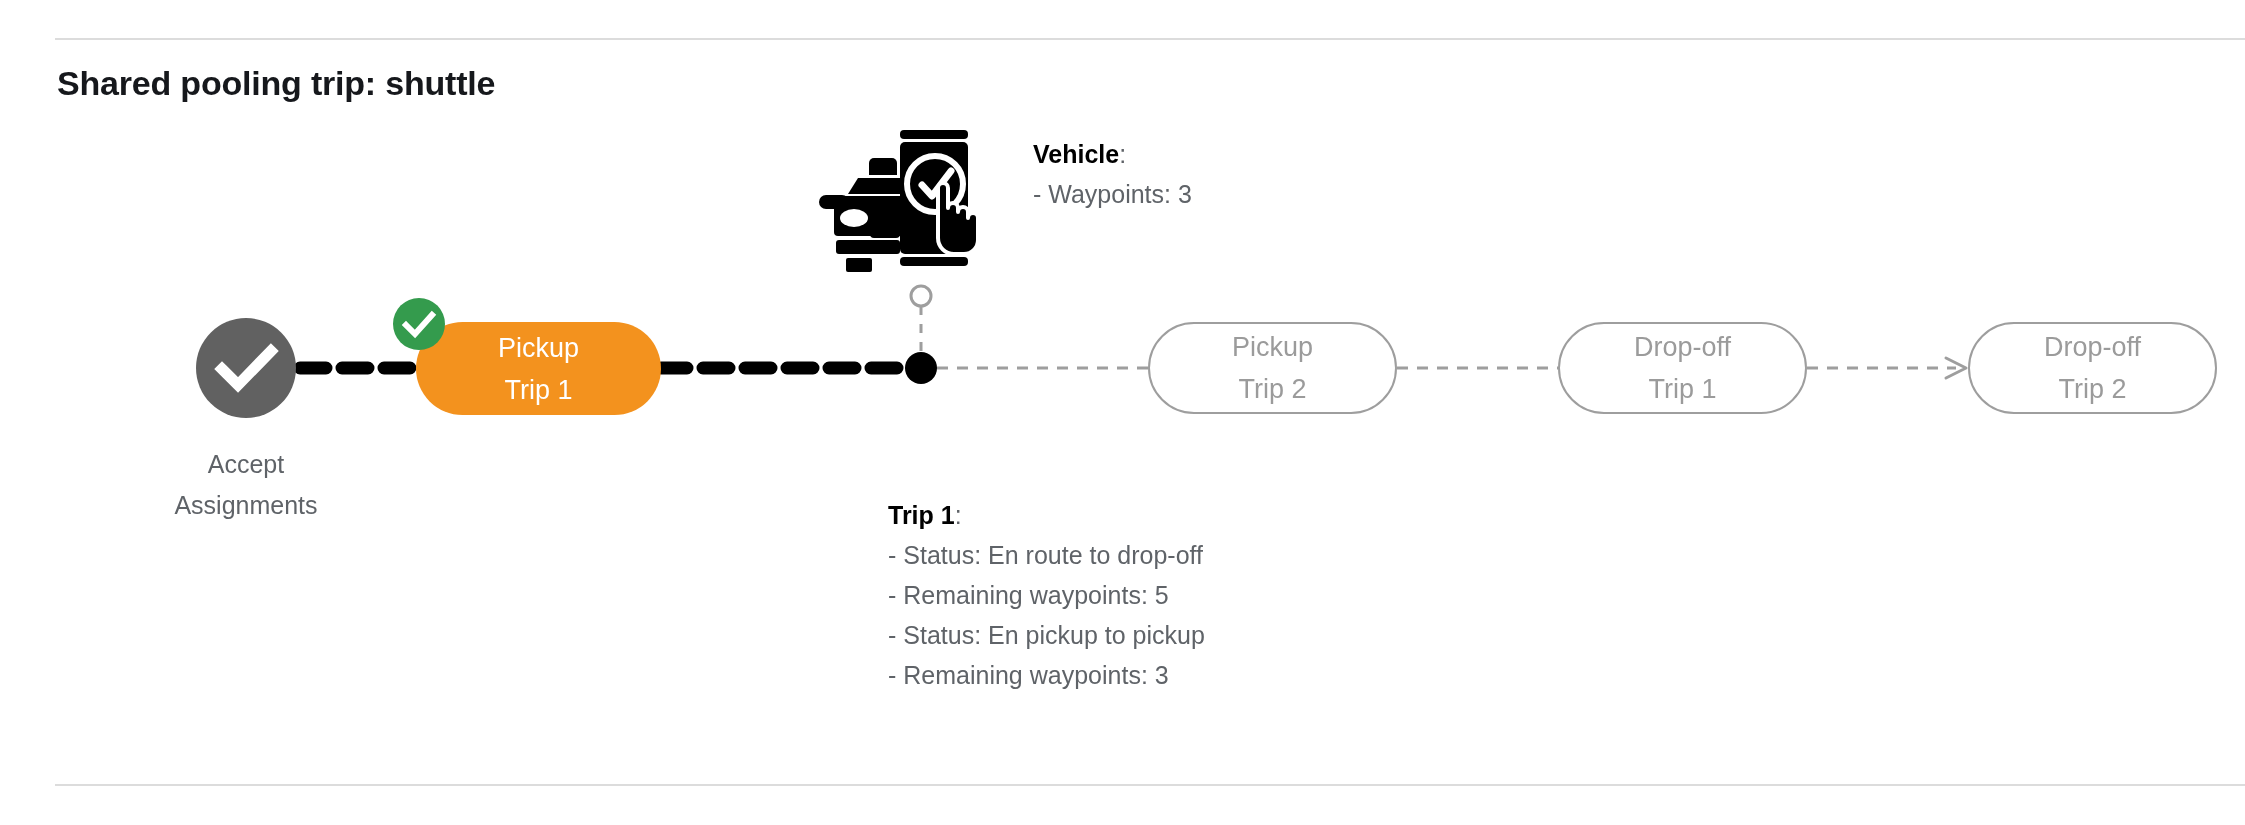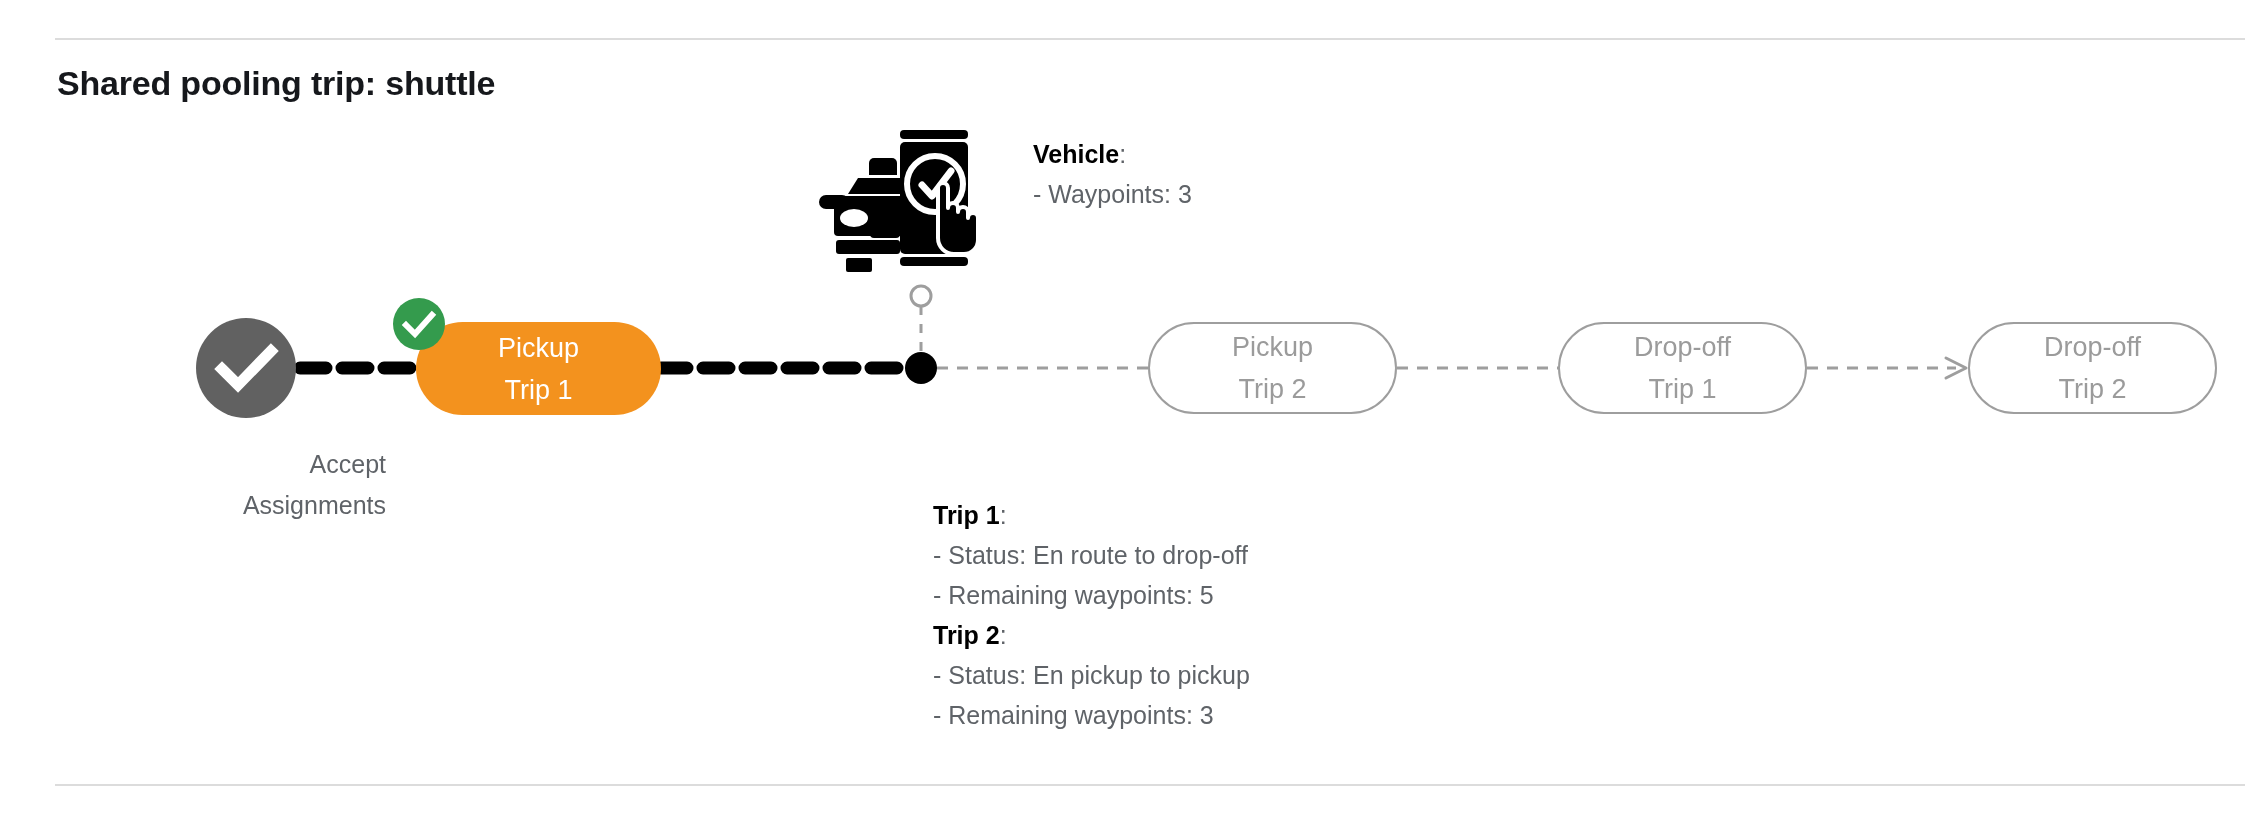--- a/index.html
+++ b/index.html
@@ -68,21 +68,21 @@
     border-radius: 50%;
     background: #616161;
   }
   .accept-node svg { position: absolute; left: 0; top: 0; }
 
   .accept-label {
     position: absolute;
     left: 106px;
     top: 444px;
     width: 280px;
-    text-align: right;
+    text-align: center;
     font-size: 25px;
     line-height: 41px;
     color: #5f6368;
   }
 
   
   .pill-active {
     position: absolute;
     left: 416px;
     top: 322px;
@@ -154,21 +154,20 @@
     white-space: nowrap;
   }
   .info-trips {
     position: absolute;
     left: 888px;
     top: 495px;
     font-size: 25px;
     line-height: 40px;
     color: #5f6368;
     white-space: nowrap;
-    margin-left: 45px;
   }
   .info-strong {
     font-weight: bold;
     color: #000000;
   }
 </style>
 </head>
 <body>
 
 <div class="page">
@@ -278,20 +277,17 @@
     </div>
     <div>- Waypoints: 3</div>
   </div>
 
   <div class="info-trips">
     <div>
       <span class="info-strong">Trip 1</span><span>:</span>
     </div>
     <div>- Status:  En route to drop-off</div>
     <div>- Remaining waypoints: 5</div>
-    <div>
-      <span class="info-strong">Trip 2</span><span>:</span>
-    </div>
     <div>- Status:  En pickup to pickup</div>
     <div>- Remaining waypoints: 3</div>
   </div>
 
 </div>
 
 </body></html>

